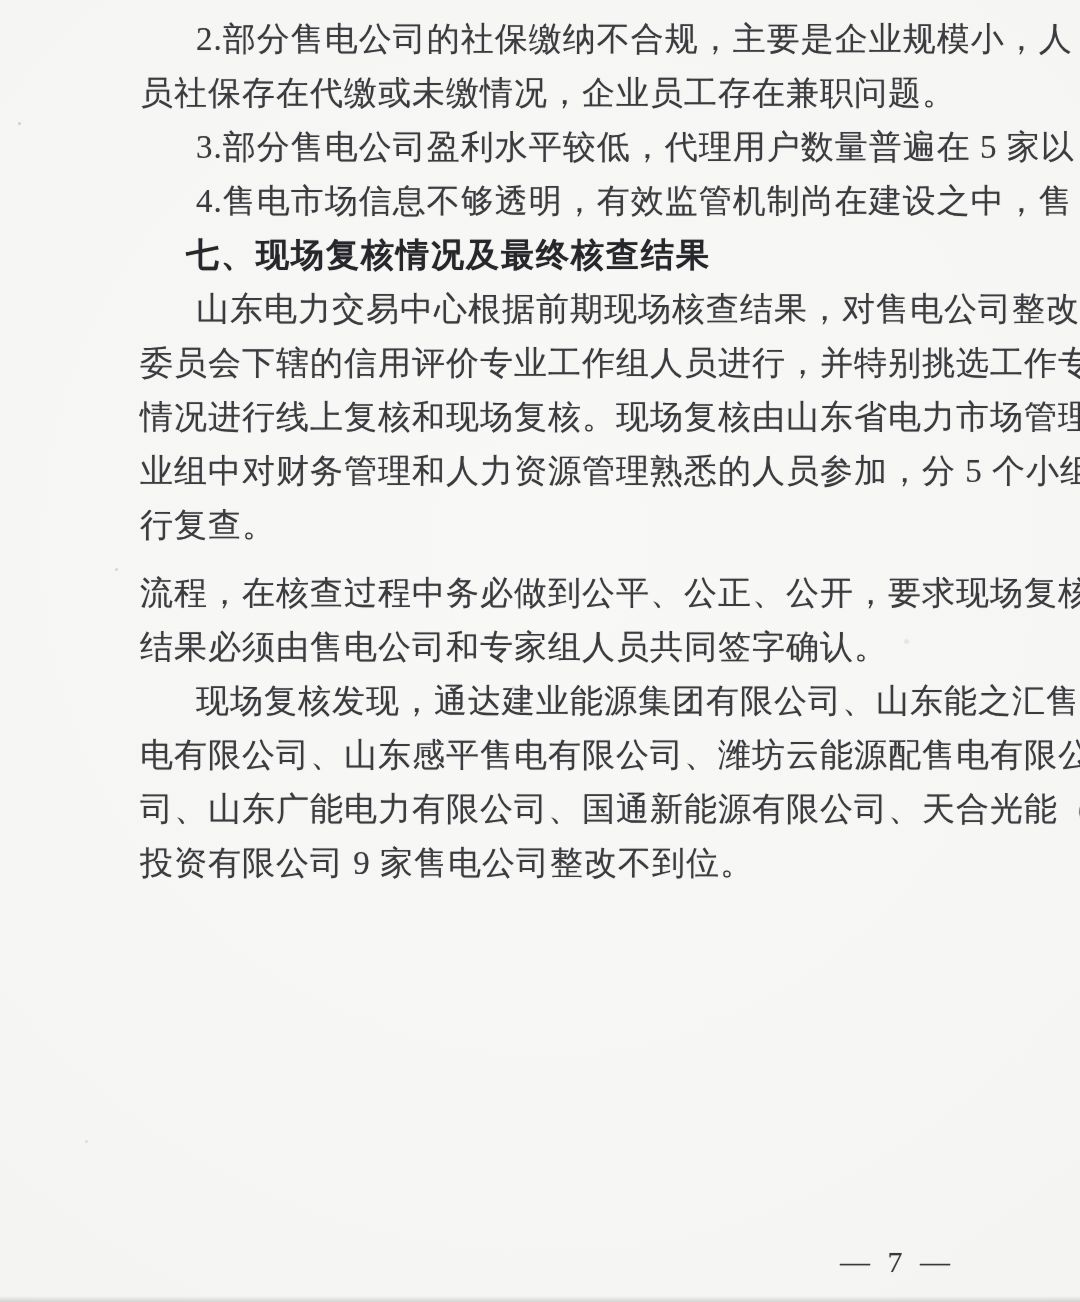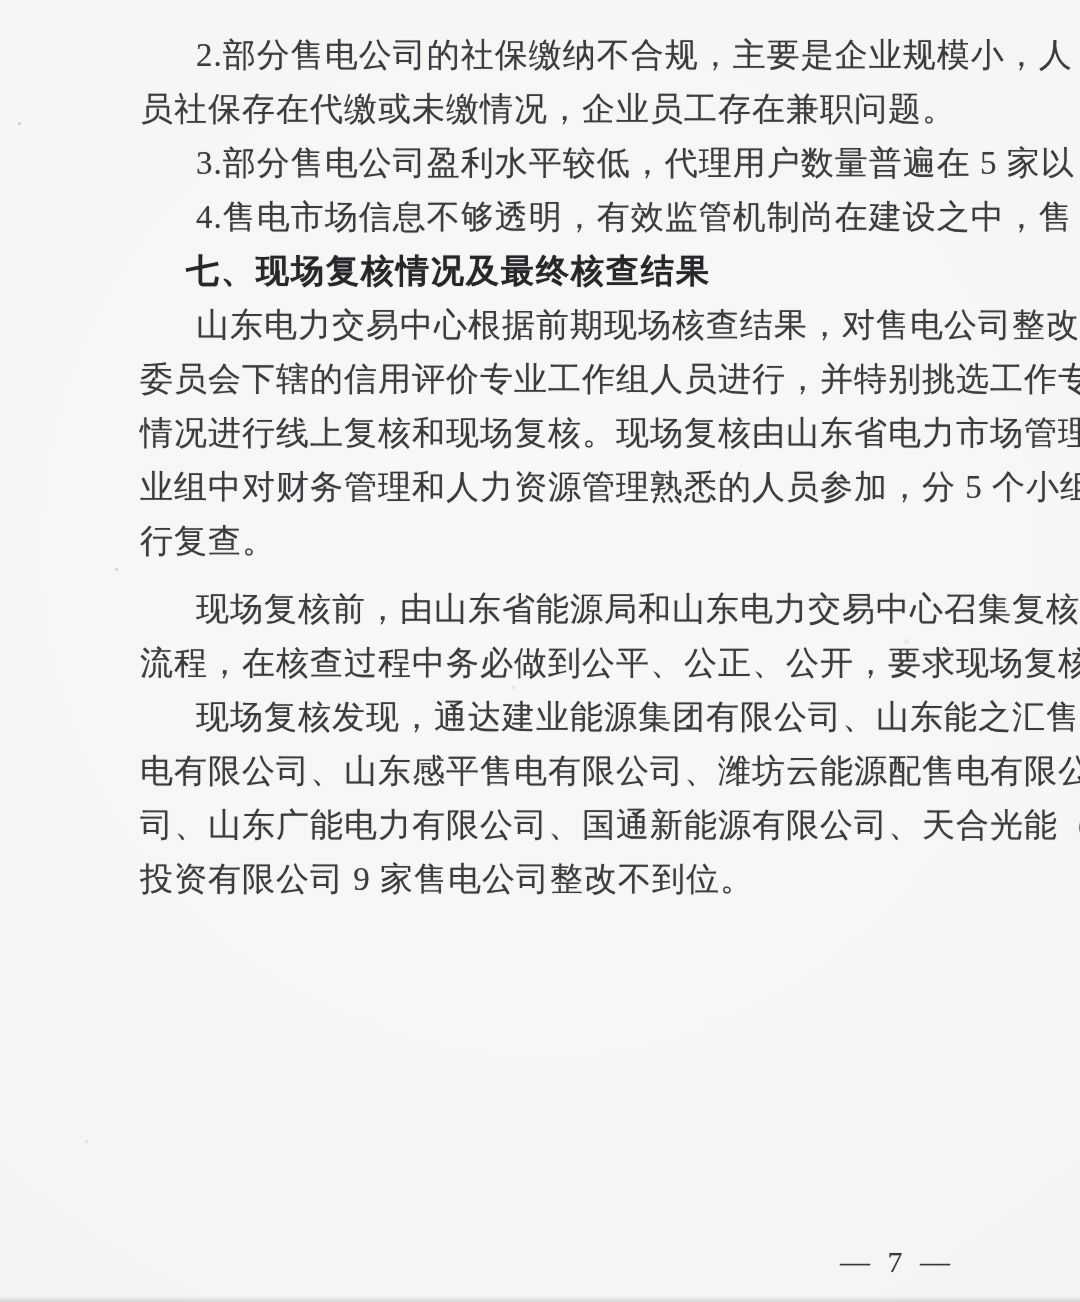--- a/index.html
+++ b/index.html
@@ -5,21 +5,21 @@
   html,body{margin:0;padding:0;background:#eceae8;}
   .page{
     position:relative;
     width:1080px;height:1302px;
     background:
       radial-gradient(130% 110% at 50% 42%, #f8f8f6 0%, #f5f5f3 55%, #efefed 88%, #eaeae8 100%);
     overflow:hidden;
     font-family:"Liberation Serif","DejaVu Serif",serif;
   }
   .content{
-    position:absolute;left:140px;top:28px;width:830px;
+    position:absolute;left:140px;top:12px;width:830px;
   }
   .line{
     font-size:33px;line-height:54px;
     color:#3c3c40;
     letter-spacing:1px;
     white-space:nowrap;
     text-shadow:0 0 1px rgba(70,70,75,.45);
   }
   .line.first{text-indent:56px;}
   .para.gap{margin-top:14px;}
@@ -81,22 +81,22 @@
 
     <div class="para">
       <div class="line first">山东电力交易中心根据前期现场核查结果，对售电公司整改</div>
       <div class="line">委员会下辖的信用评价专业工作组人员进行，并特别挑选工作专</div>
       <div class="line">情况进行线上复核和现场复核。现场复核由山东省电力市场管理</div>
       <div class="line">业组中对财务管理和人力资源管理熟悉的人员参加，分 5 个小组</div>
       <div class="line">行复查。</div>
     </div>
 
     <div class="para gap">
-      <div class="line first">现场复核前，由山东省能源局和山东电力交易中心召集复核</div>
       <div class="line">流程，在核查过程中务必做到公平、公正、公开，要求现场复核</div>
+      <div class="line">结果必须由售电公司和专家组人员共同签字确认。</div>
     </div>
 
     <div class="para">
       <div class="line first">现场复核发现，通达建业能源集团有限公司、山东能之汇售</div>
       <div class="line">电有限公司、山东感平售电有限公司、潍坊云能源配售电有限公</div>
       <div class="line">司、山东广能电力有限公司、国通新能源有限公司、天合光能（北</div>
       <div class="line">投资有限公司 9 家售电公司整改不到位。</div>
     </div>
 
   </div>

